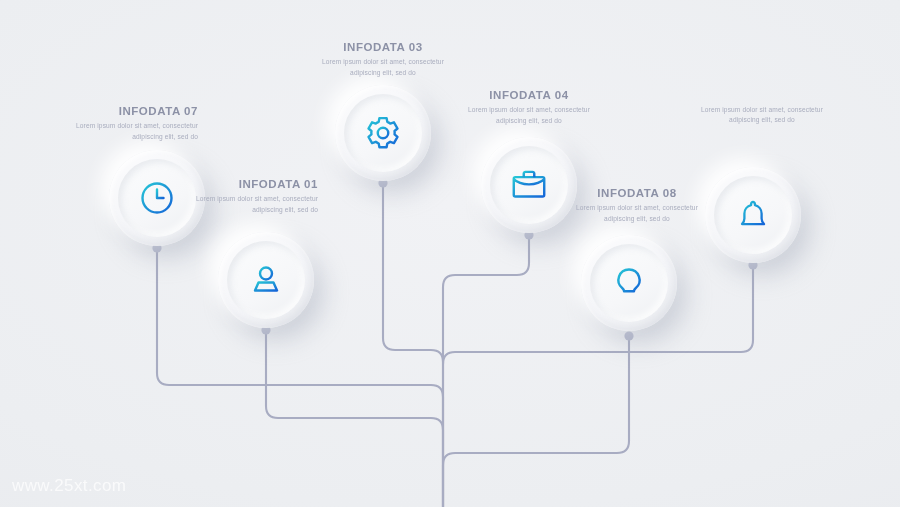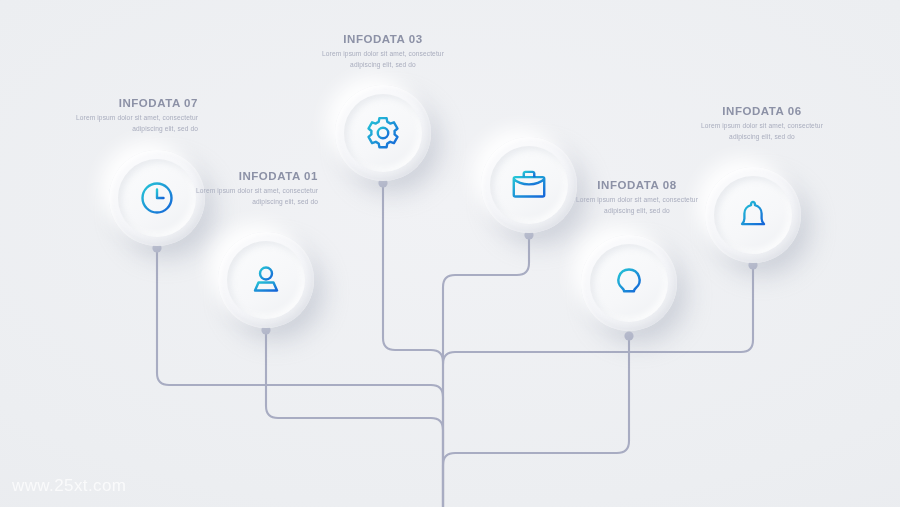--- a/index.html
+++ b/index.html
@@ -30,21 +30,21 @@
     background:linear-gradient(150deg,#fbfcfd 0%,#f6f7f9 60%,#eef0f3 100%);
     box-shadow:inset 3px 3px 7px rgba(168,176,192,.22),
                inset -3px -3px 7px rgba(255,255,255,.9);
   }
   .node svg{position:relative;z-index:2;}
 
   
   .label{position:absolute;}
   .label .ttl{
     font-size:11.5px;font-weight:bold;letter-spacing:.55px;
-    color:#8c91a6;margin:0 0 3px 0;line-height:1.15;white-space:nowrap;
+    color:#8c91a6;margin:8px 0 3px 0;line-height:1.15;white-space:nowrap;
   }
   .label .dsc{
     font-size:6.6px;line-height:1.58;color:#a9adbe;margin:0;
     letter-spacing:.12px;
   }
   .label.c{text-align:center;}
   .label.r{text-align:right;}
 
   .watermark{
     position:absolute;left:12px;top:476px;
@@ -149,25 +149,28 @@
   <div class="label r" style="left:178px;top:170px;width:140px;">
     <p class="ttl">INFODATA 01</p>
     <p class="dsc">Lorem ipsum dolor sit amet, consectetur adipiscing elit, sed do</p>
   </div>
 
   <div class="label c" style="left:313px;top:33px;width:140px;">
     <p class="ttl">INFODATA 03</p>
     <p class="dsc">Lorem ipsum dolor sit amet, consectetur adipiscing elit, sed do</p>
   </div>
 
+  <div class="label c" style="left:459px;top:81px;width:140px;">
+    <p class="ttl">INFODATA 04</p>
+    <p class="dsc">Lorem ipsum dolor sit amet, consectetur adipiscing elit, sed do</p>
+  </div>
 
   <div class="label c" style="left:567px;top:179px;width:140px;">
     <p class="ttl">INFODATA 08</p>
     <p class="dsc">Lorem ipsum dolor sit amet, consectetur adipiscing elit, sed do</p>
   </div>
 
   <div class="label c" style="left:692px;top:105px;width:140px;">
-    <p class="ttl">INFODATA 06</p>
     <p class="dsc">Lorem ipsum dolor sit amet, consectetur adipiscing elit, sed do</p>
   </div>
 
   <div class="watermark">www.25xt.com</div>
 </div>
 
 </body></html>

